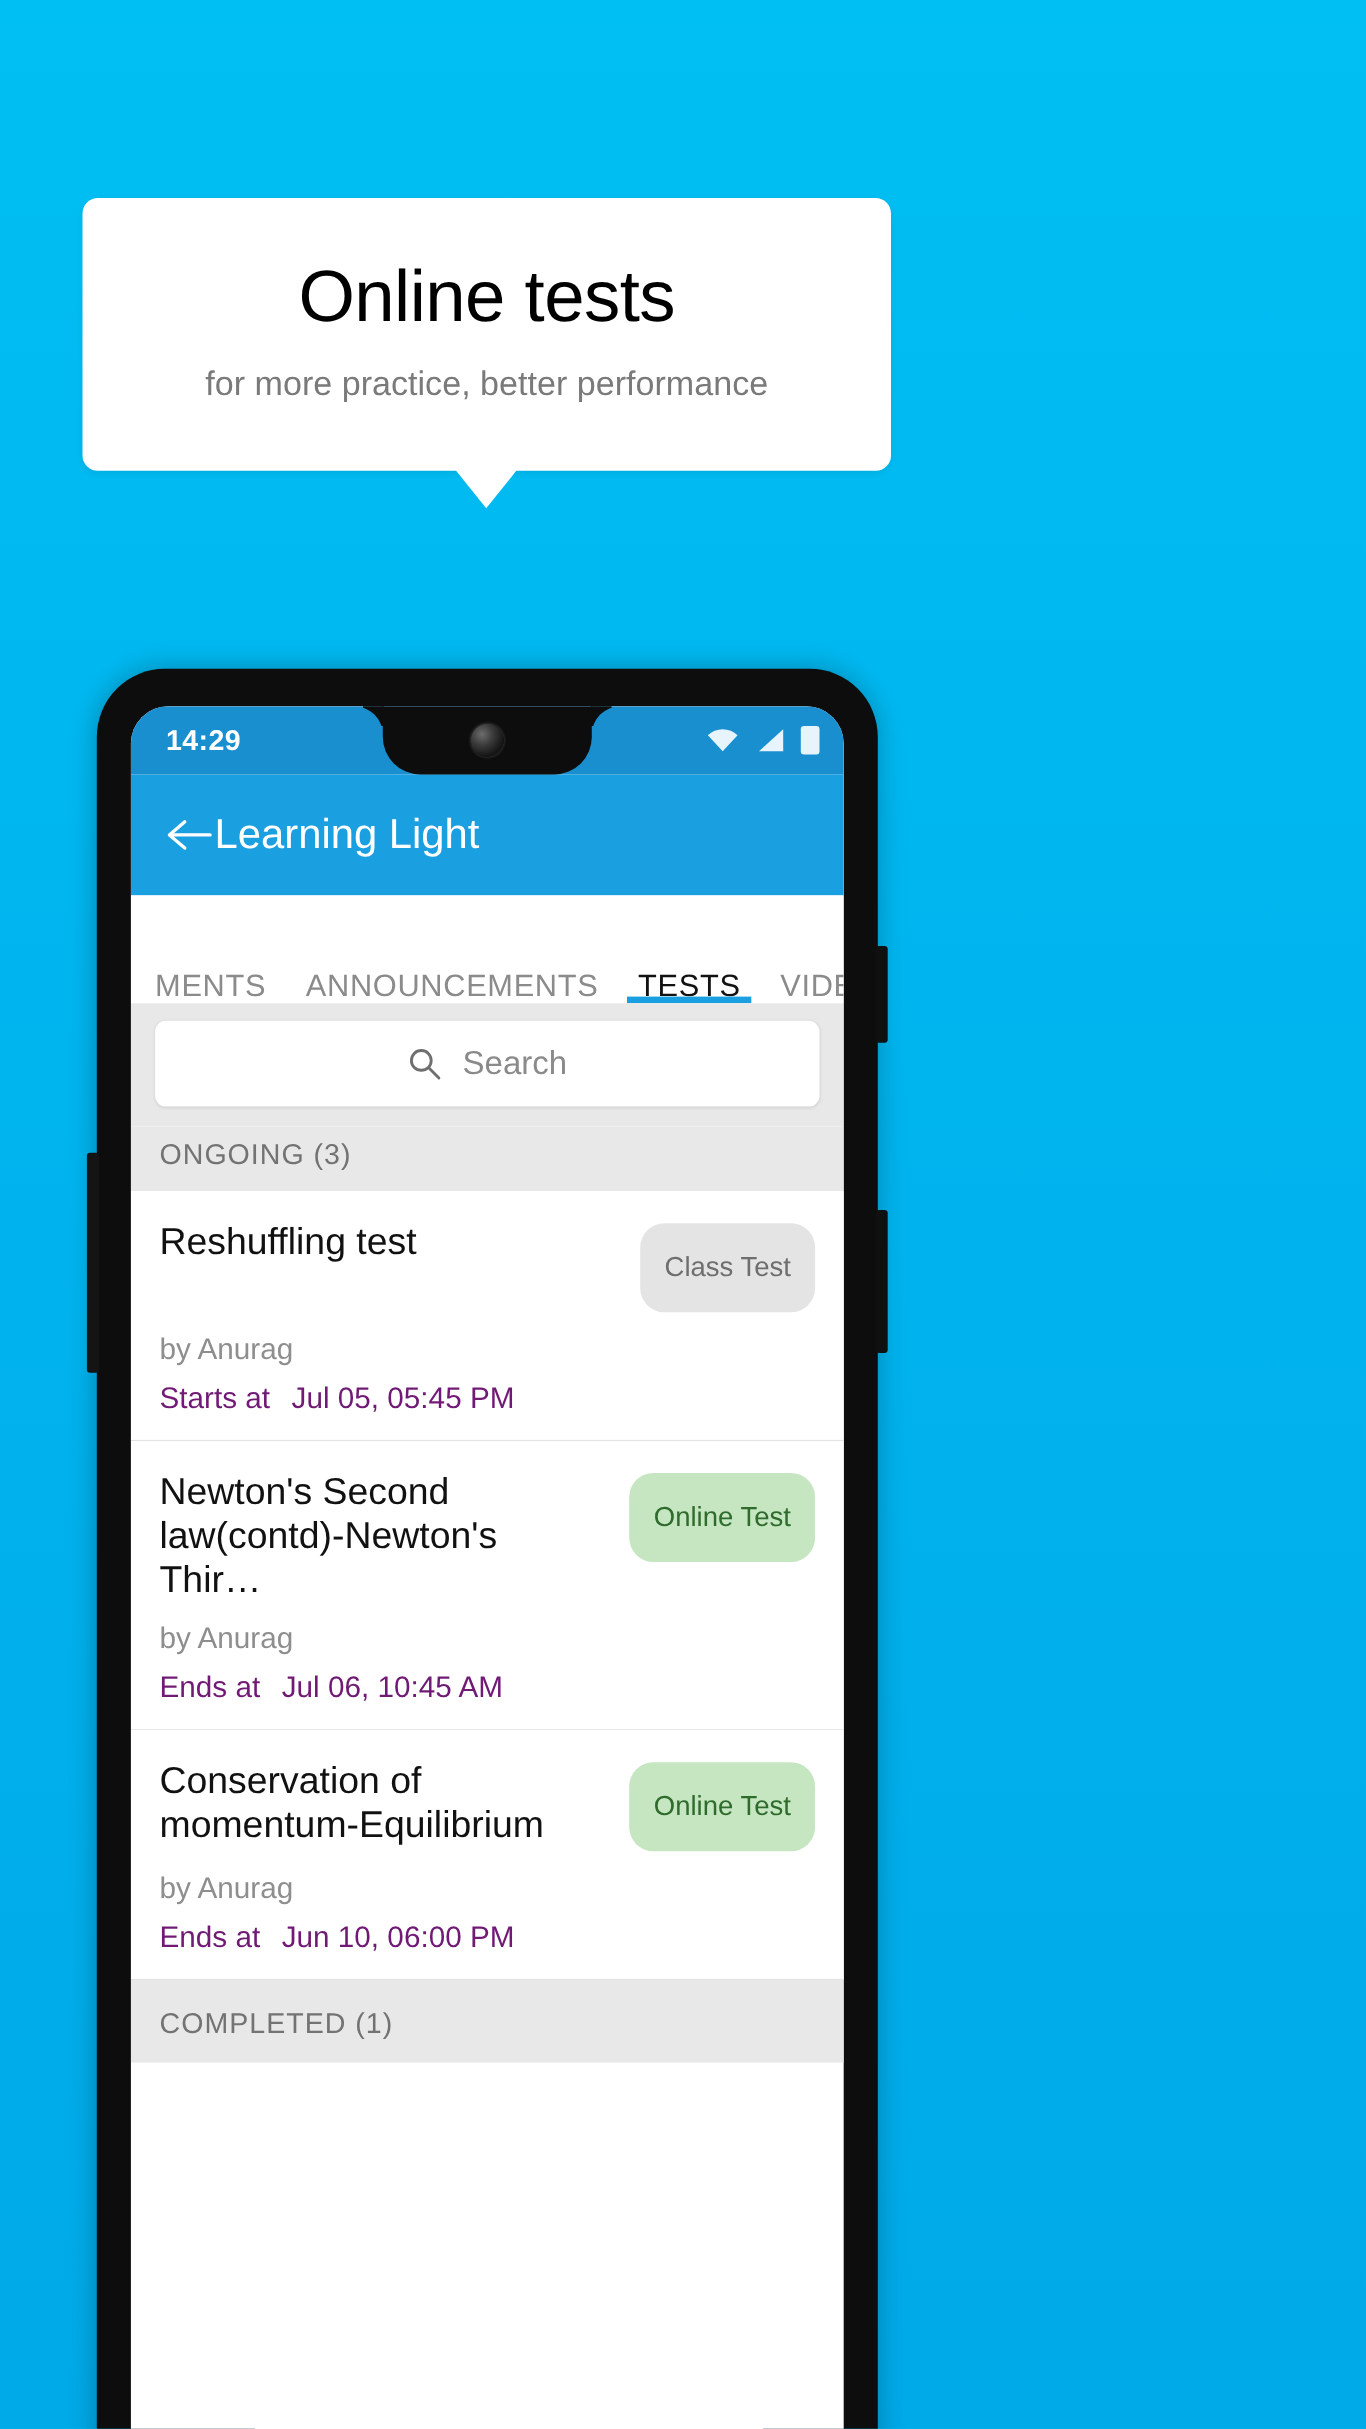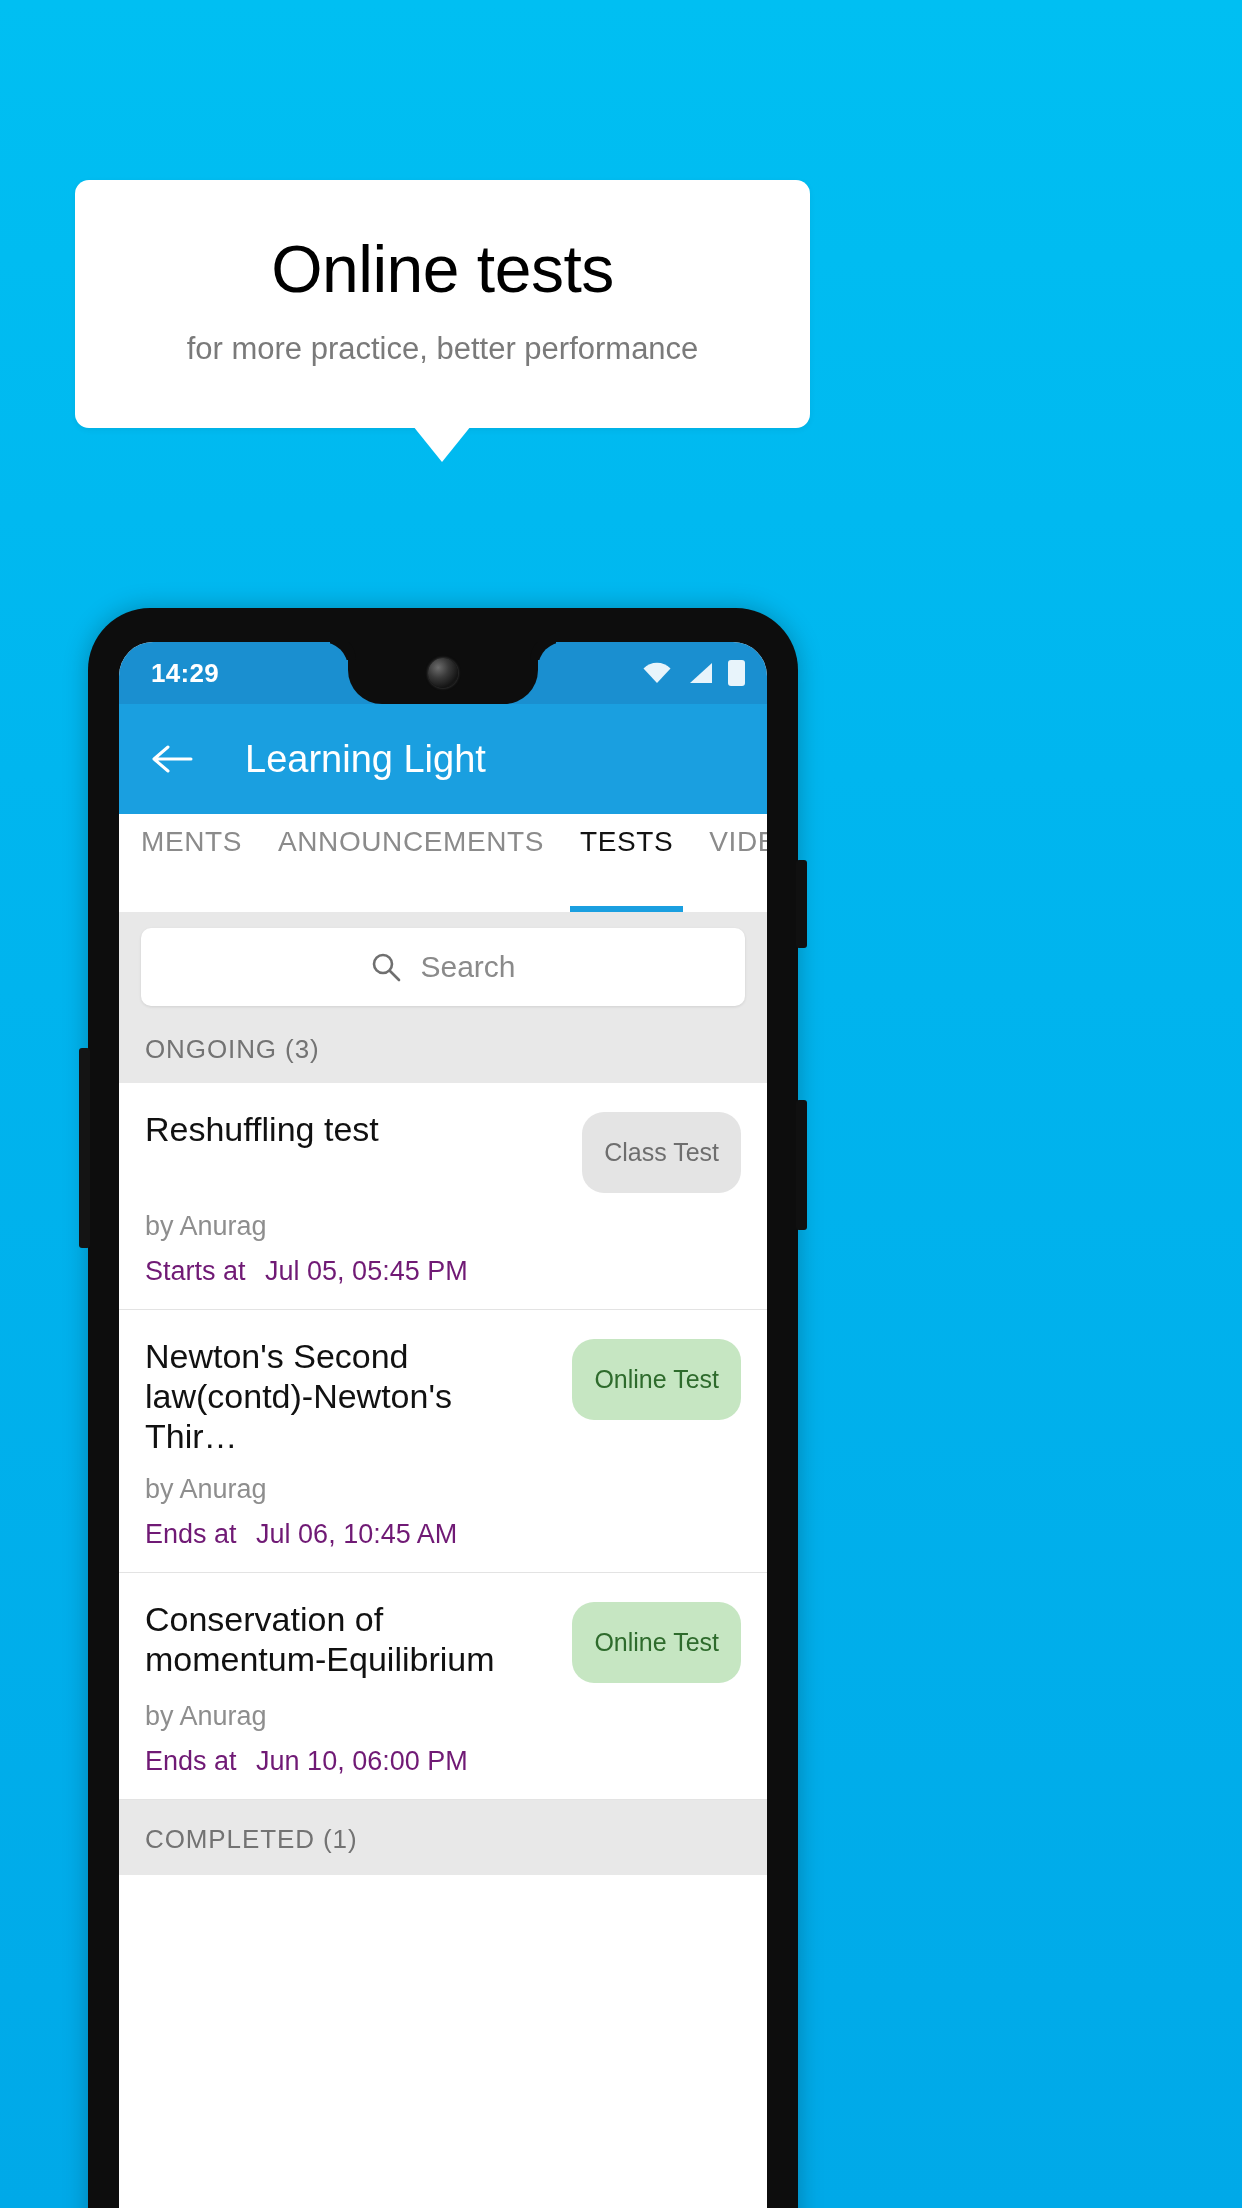--- a/index.html
+++ b/index.html
@@ -147,34 +147,33 @@
   }
   .back-arrow {
     width:46px; height:46px;
     display:flex; align-items:center; justify-content:center;
     margin-left:8px;
   }
   .app-title {
     color:#ffffff;
     font-size:38px;
     font-weight:400;
-    margin-left:50px;
   }
 
   
   .tabs {
     height:98px;
     background:#ffffff;
     display:flex; align-items:stretch;
     position:relative;
     overflow:hidden;
   }
   .tab {
-    display:flex; align-items:flex-start;
-    padding:12px 18px;
+    display:flex; align-items:flex-end;
+    padding:0 18px;
     font-size:28px;
     color:#8b8b8b;
     letter-spacing:.6px;
     white-space:nowrap;
     position:relative;
   }
   .tab:first-child { padding-left:22px; }
   .tab.active { color:#121212; }
   .tab.active:after {
     content:"";

